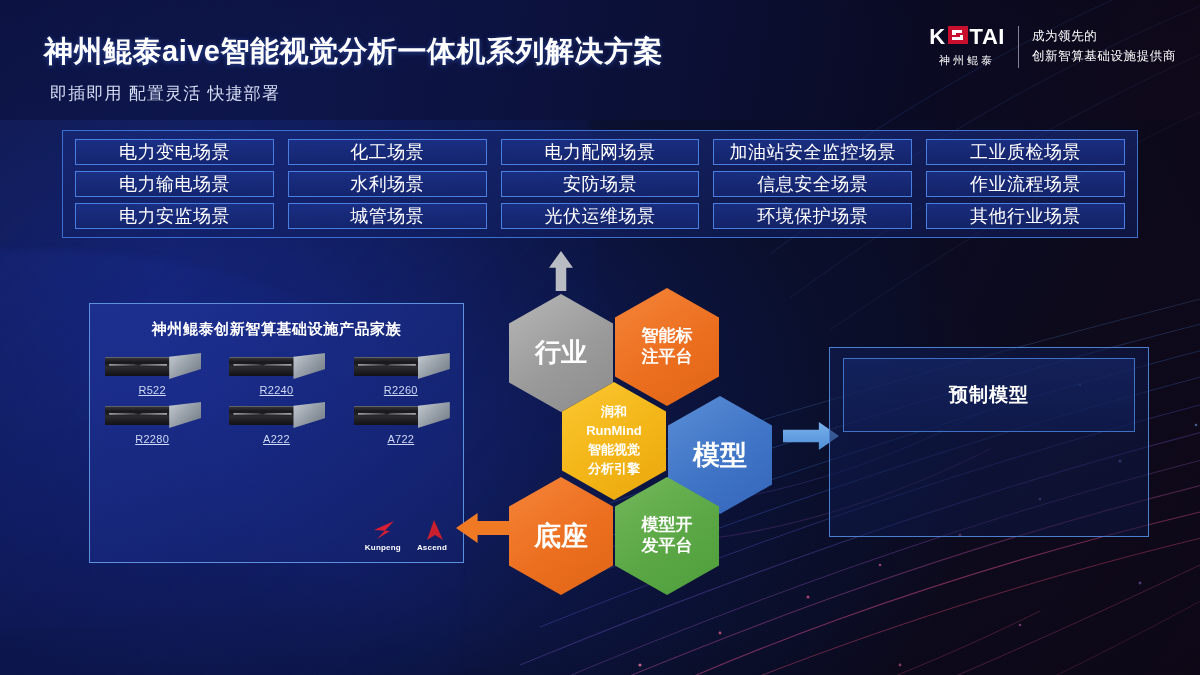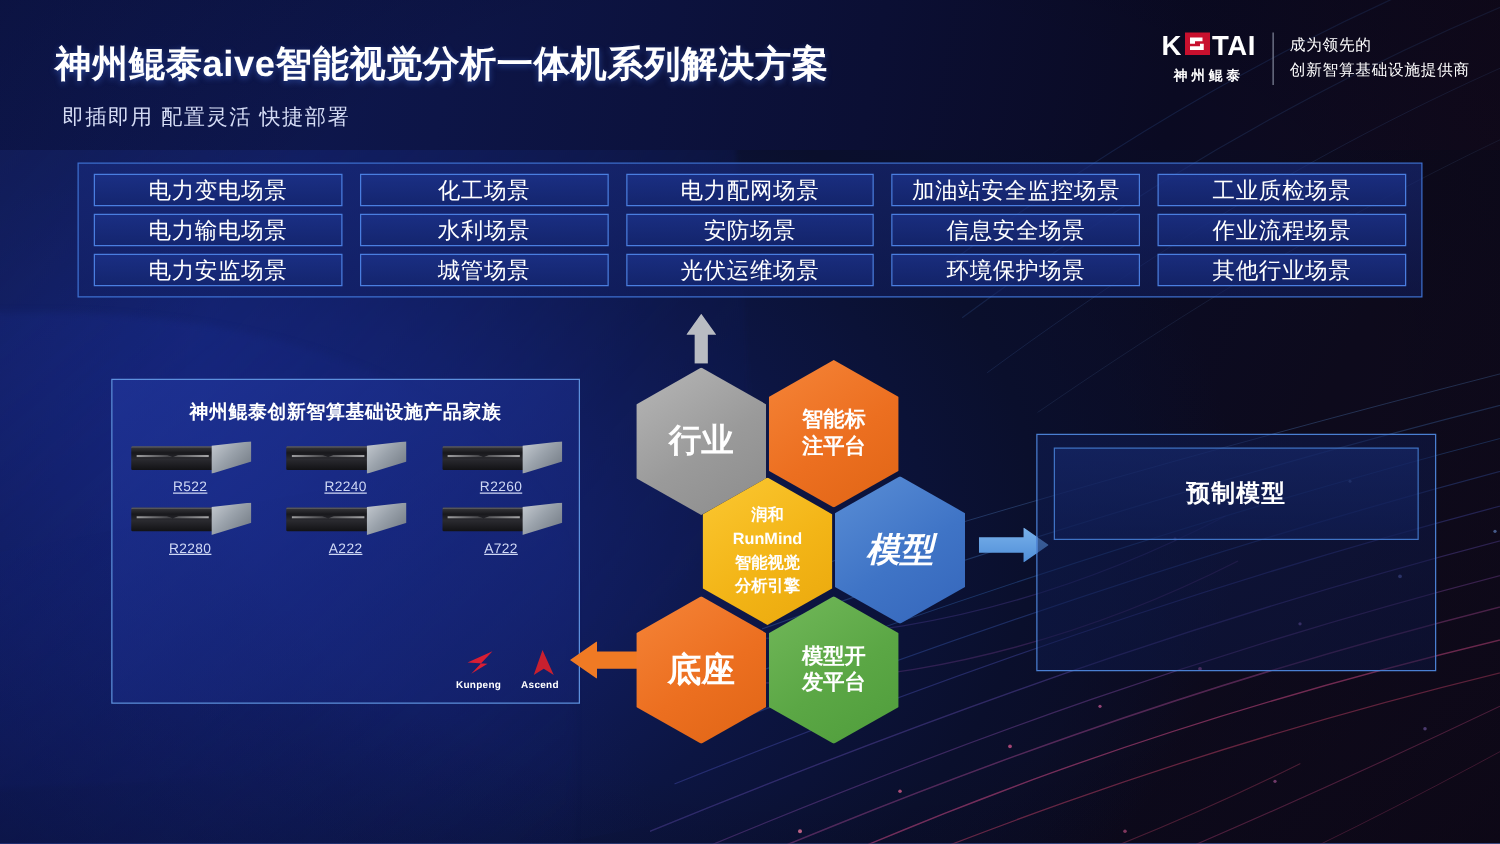--- a/index.html
+++ b/index.html
@@ -66,21 +66,21 @@
   .subtitle {
     position: absolute; left: 50px; top: 82px;
     font-size: 17px; color: #d5dcf5; letter-spacing: 1.2px;
   }
 
   
   .brand { position: absolute; right: 24px; top: 25px; display: flex; align-items: center; gap: 13px; }
   .brand-left { display: flex; flex-direction: column; align-items: center; }
   .brand-word { display: flex; align-items: center; color: #ffffff; font-size: 22px; font-weight: bold; letter-spacing: .5px; line-height: 1; }
   .brand-mark { display: inline-block; margin: 0 1px; }
-  .brand-cn { font-size: 11px; color: #ffffff; letter-spacing: 3px; margin-top: 4px; font-weight: bold; }
+  .brand-cn { font-size: 11px; color: #ffffff; letter-spacing: 3px; margin-top: 4px; font-weight: normal; }
   .brand-divider { width: 1px; height: 42px; background: #7d8296; }
   .brand-right { color: #ffffff; font-size: 12.5px; line-height: 1.55; letter-spacing: .6px; }
 
   
   .scenarios {
     position: absolute; left: 62px; top: 130px; width: 1076px; height: 108px;
     border: 1px solid #3c6fd0;
     background: linear-gradient(180deg, rgba(24,42,124,0.62), rgba(18,32,100,0.52));
     display: grid; grid-template-columns: repeat(5, 1fr); grid-template-rows: repeat(3, 1fr);
     gap: 6px 14px; padding: 8px 12px;
@@ -359,21 +359,21 @@
     </span>
   </div>
   <div class="hex hex-yellow" style="left:562px; top:382px;">
     <span>
       <span>润和</span><br>
       <span>RunMind</span><br>
       <span>智能视觉</span><br>
       <span>分析引擎</span>
     </span>
   </div>
-  <div class="hex hex-blue" style="left:668px; top:381px;font-style:italic;">
+  <div class="hex hex-blue" style="left:668px; top:396px;">
     <span>模型</span>
   </div>
   <div class="hex hex-orange2" style="left:509px; top:477px;">
     <span>底座</span>
   </div>
   <div class="hex hex-green" style="left:615px; top:477px;justify-content:center;">
     <span>
       <span>模型开</span><br>
       <span>发平台</span>
     </span>

